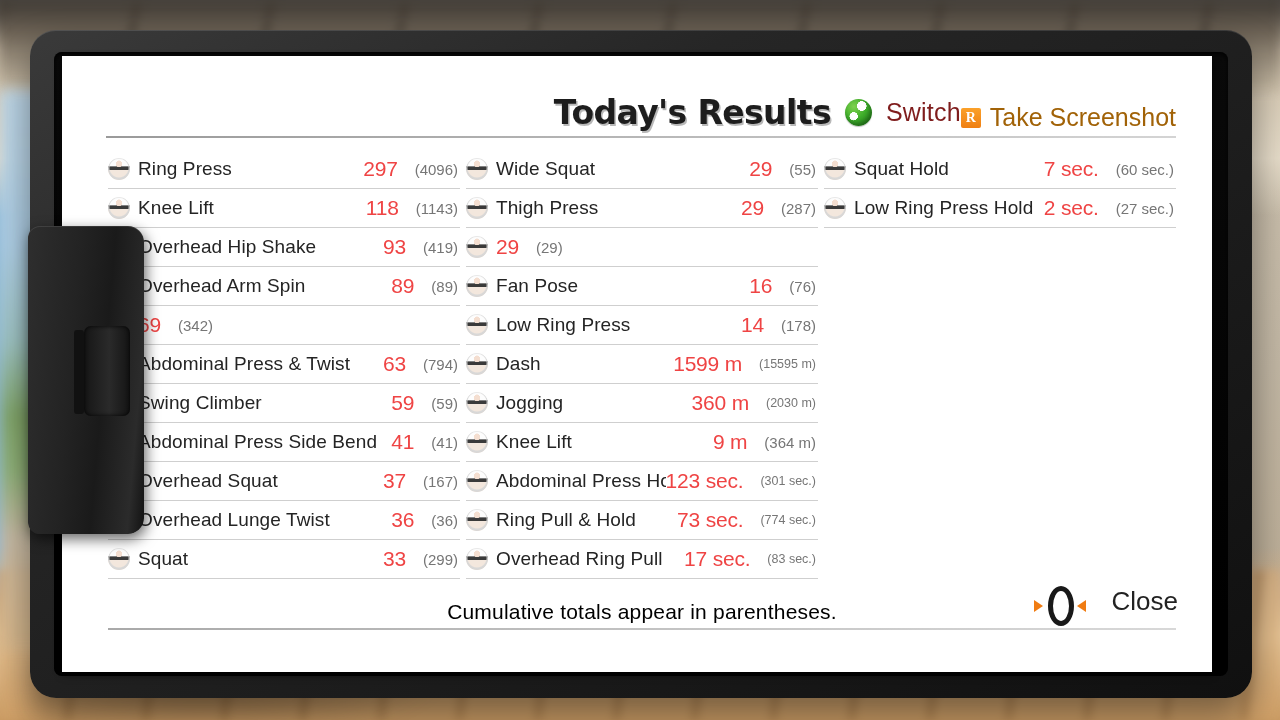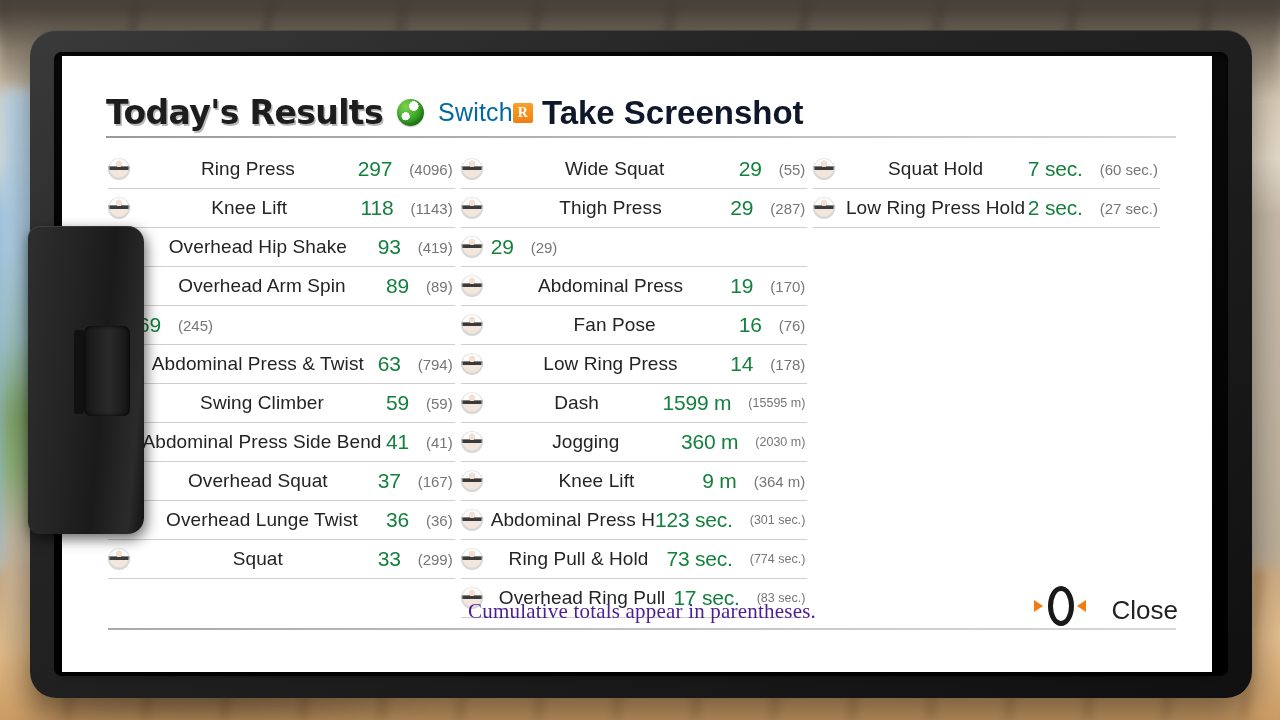--- a/index.html
+++ b/index.html
@@ -96,66 +96,65 @@
     box-shadow: inset 0 0 4px rgba(0,0,0,.9);
   }
   #joycon-notch {
     position: absolute; left: 46px; top: 104px;
     width: 10px; height: 84px;
     background: #111;
     border-radius: 3px;
   }
 
   #header {
-    display: flex; align-items: flex-end; justify-content: flex-start;
+    display: flex; align-items: flex-end; justify-content: flex-end;
     height: 76px; padding: 12px 36px 0 44px;
   }
   #title-group { display: flex; align-items: center; gap: 14px; }
   #page-title {
     font-family: "DejaVu Sans", sans-serif;
     font-weight: bold;
     font-size: 33px;
     letter-spacing: -.6px;
     color: #1d1d1d;
     text-shadow: 1.5px 1.5px 0 rgba(0,0,0,.28);
   }
   #profile-ball {
     width: 27px; height: 27px; border-radius: 50%;
     background:
       radial-gradient(circle at 62% 26%, #ffffff 0 18%, rgba(255,255,255,0) 19%),
       radial-gradient(circle at 32% 64%, #ffffff 0 16%, rgba(255,255,255,0) 17%),
       radial-gradient(circle at 33% 28%, #7fd14e 0%, #3fae2b 45%, #1d7a17 100%);
     box-shadow: inset -2px -3px 4px rgba(0,0,0,.28), 0 1px 1px rgba(0,0,0,.25);
   }
   #profile-name {
-    font-size: 25px; color: #0369a1; letter-spacing: .2px;
+    font-size: 25px; color: #7f1d1d; letter-spacing: .2px;
   }
   #screenshot-btn { display: flex; align-items: center; gap: 9px; }
   #r-badge {
     width: 20px; height: 20px;
     background: linear-gradient(180deg, #fba12a, #ef7f12);
     color: #fff; font-size: 14px; font-weight: bold;
     display: flex; align-items: center; justify-content: center;
     border-radius: 2px;
     font-family: "Liberation Serif", serif;
   }
-  #screenshot-label { font-size: 33px; color: #0f172a; font-weight: bold; }
+  #screenshot-label { font-size: 25px; color: #a16207; }
 
   #header-rule {
     margin: 4px 36px 0 44px;
     height: 2px;
     background: linear-gradient(90deg, #9a9a9a, #bdbdbd 60%, #d4d4d4);
   }
 
   
   #columns {
     display: flex;
-    padding: 12px 52px 0 46px;
+    padding: 12px 36px 0 46px;
     gap: 0;
-    text-align: center;
   }
   .col { flex: 1 1 0; min-width: 0; }
   .col + .col { margin-left: 6px; }
 
   .row {
     display: flex; align-items: center;
     height: 39px;
     border-bottom: 1px solid #cfcfcf;
     padding-right: 2px;
   }
@@ -180,21 +179,21 @@
   .row-name {
     flex: 1 1 auto;
     font-size: 19px;
     color: #242424;
     white-space: nowrap; overflow: hidden;
     letter-spacing: .1px;
   }
   .row-val {
     flex: 0 0 auto;
     font-size: 21px;
-    color: #15803d;
+    color: #ef4444;
     white-space: nowrap;
     letter-spacing: -.2px;
   }
   .row-total {
     flex: 0 0 auto;
     margin-left: 17px;
     font-size: 15px;
     color: #767676;
     white-space: nowrap;
   }
@@ -205,27 +204,26 @@
     position: absolute; left: 46px; right: 36px; bottom: 42px;
     height: 2px;
     background: linear-gradient(90deg, #a9a9a9, #c7c7c7 60%, #d8d8d8);
   }
   #footer {
     position: absolute; left: 0; right: 0; bottom: 48px;
     display: flex; align-items: center; justify-content: center;
     padding: 0 36px 0 46px;
   }
   #footer-note {
-    font-size: 21px; color: #4c1d95;
+    font-size: 21px; color: #000000;
     letter-spacing: .2px;
-    font-family: Liberation Serif, serif;
   }
   #close-btn {
     position: absolute; right: 34px; bottom: 46px;
-    display: flex; align-items: flex-end; gap: 24px; margin-top: 28px;
+    display: flex; align-items: flex-start; gap: 24px; margin-top: 28px;
   }
   #ring-icon { position: relative; width: 56px; height: 40px; }
   #ring-oval {
     position: absolute; left: 16px; top: 0;
     width: 26px; height: 40px;
     border: 5px solid #191919;
     border-radius: 50% / 50%;
     background: transparent;
   }
   .ring-arrow {
@@ -287,21 +285,21 @@
           </div>
           <div class="row">
             <span class="thumb"></span>
             <span class="row-name">Overhead Arm Spin</span>
             <span class="row-val">89</span>
             <span class="row-total">(89)</span>
           </div>
           <div class="row">
             <span class="thumb"></span>
             <span class="row-val">69</span>
-            <span class="row-total">(245)</span>
+            <span class="row-total">(342)</span>
           </div>
           <div class="row">
             <span class="thumb"></span>
             <span class="row-name">Abdominal Press &amp; Twist</span>
             <span class="row-val">63</span>
             <span class="row-total">(794)</span>
           </div>
           <div class="row">
             <span class="thumb"></span>
             <span class="row-name">Swing Climber</span>
@@ -343,26 +341,20 @@
           <div class="row">
             <span class="thumb"></span>
             <span class="row-name">Thigh Press</span>
             <span class="row-val">29</span>
             <span class="row-total">(287)</span>
           </div>
           <div class="row">
             <span class="thumb"></span>
             <span class="row-val">29</span>
             <span class="row-total">(29)</span>
-          </div>
-          <div class="row">
-            <span class="thumb"></span>
-            <span class="row-name">Abdominal Press</span>
-            <span class="row-val">19</span>
-            <span class="row-total">(170)</span>
           </div>
           <div class="row">
             <span class="thumb"></span>
             <span class="row-name">Fan Pose</span>
             <span class="row-val">16</span>
             <span class="row-total">(76)</span>
           </div>
           <div class="row">
             <span class="thumb"></span>
             <span class="row-name">Low Ring Press</span>

